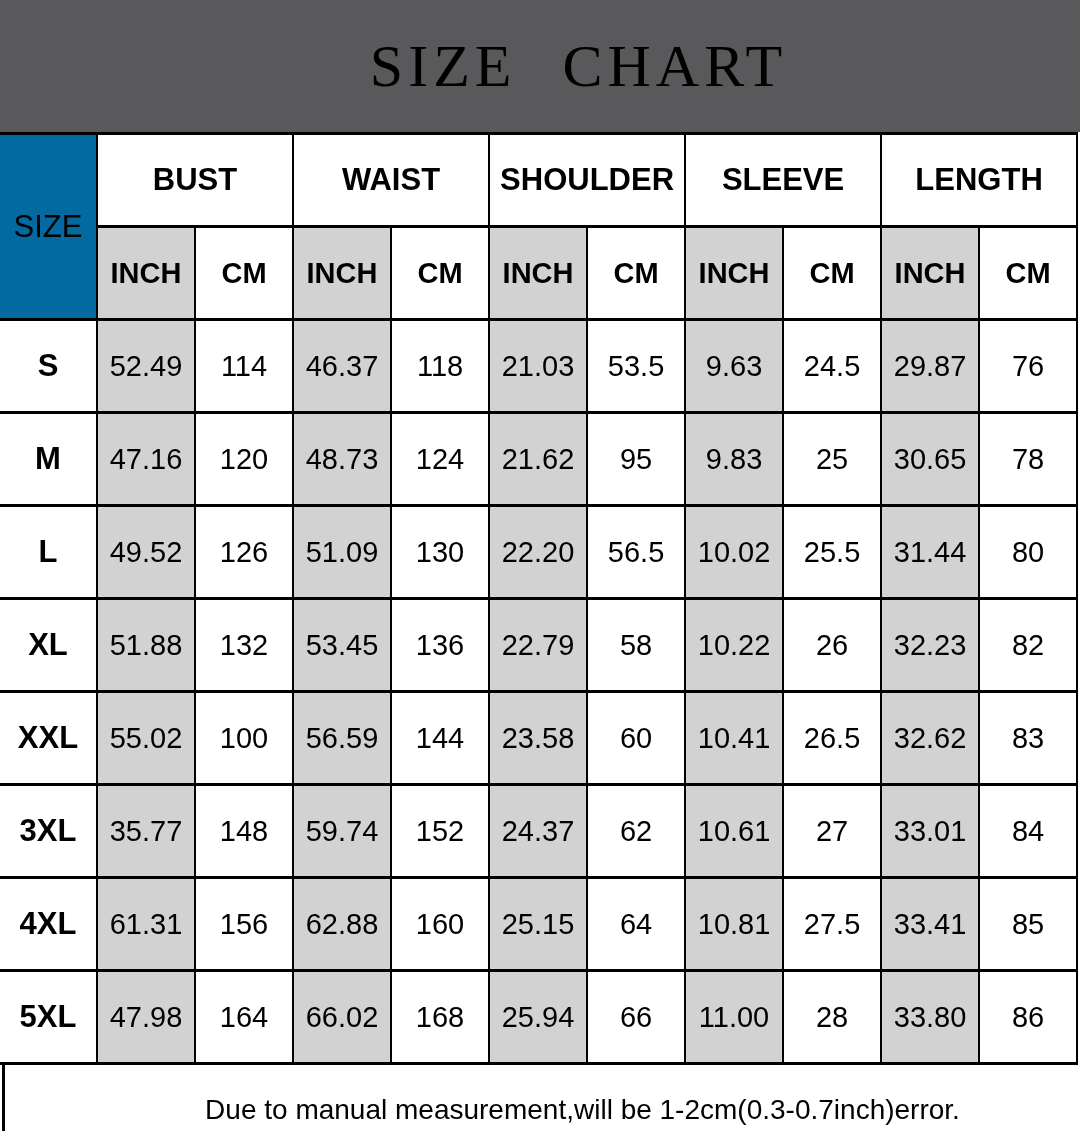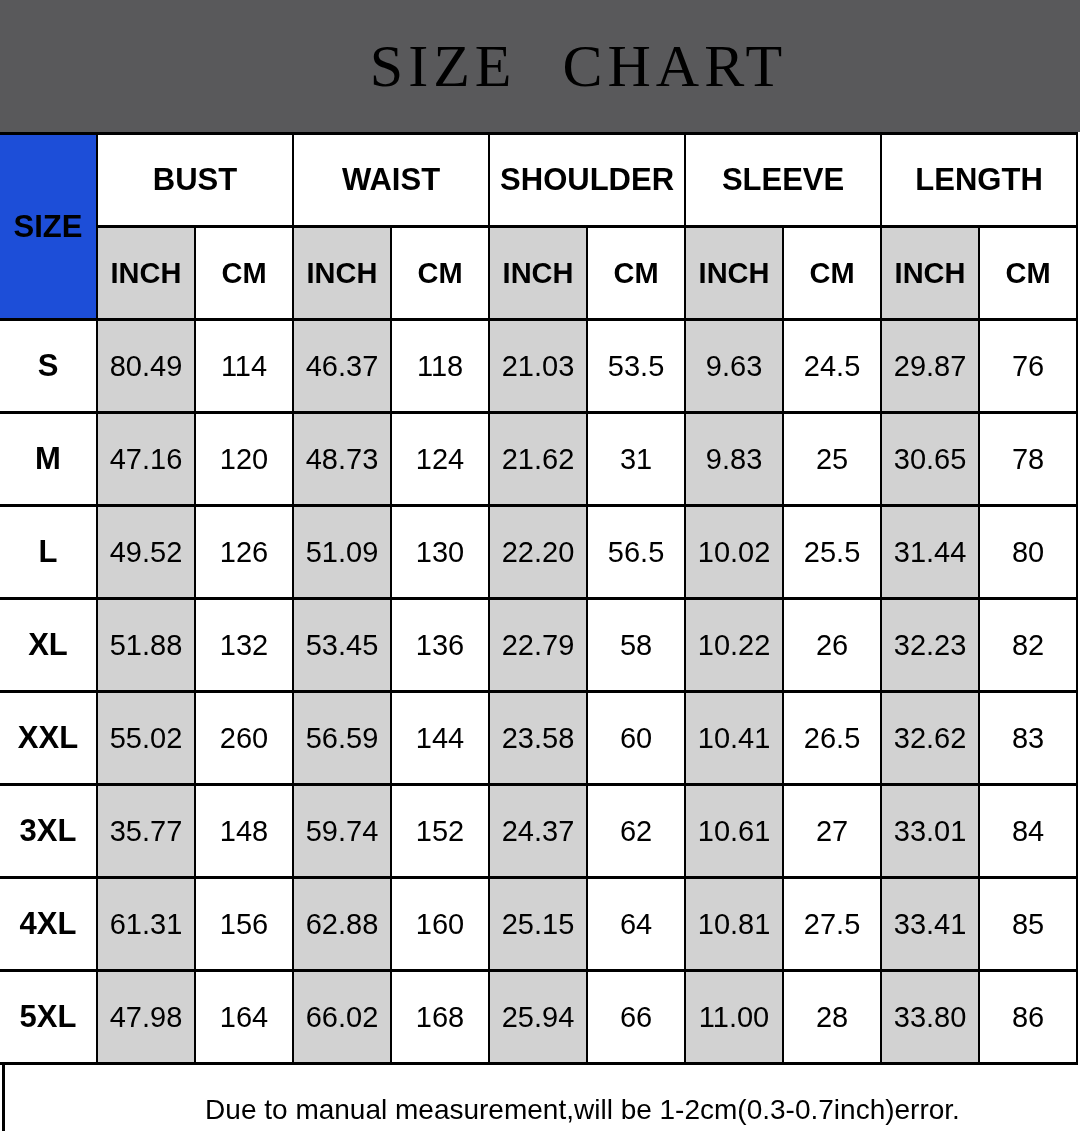--- a/index.html
+++ b/index.html
@@ -51,21 +51,21 @@
     white-space: nowrap;
   }
   .size-table tr > *:first-child { border-left: 0; }   
   .size-table tbody tr:last-child td { border-bottom-width: 3px; }
 
   .size-table thead tr { height: 93px; }
   .size-table tbody tr { height: 93px; }
 
   .gray { background: var(--inch-bg, #d2d2d2); }
 
-  .size-head  { font-size: 31px; font-weight: bold; background: #1d4ed8; }
+  .size-head  { font-size: 31px; font-weight: normal; background: #0369a1; }
   .group-head { font-size: 31px; font-weight: bold; background: #fff; margin-left: 48px; }
   .unit-head  { font-size: 29px; font-weight: bold; }
   .size-table td { font-size: 29px; font-weight: normal; }
   .size-table td.size-cell { font-size: 31px; font-weight: bold; }
 
   
   .note-box {
     width: 1071px;
     height: 89px;
     margin-left: 2px;
@@ -119,39 +119,39 @@
         <th class="unit-head">CM</th>
         <th class="unit-head gray">INCH</th>
         <th class="unit-head">CM</th>
         <th class="unit-head gray">INCH</th>
         <th class="unit-head">CM</th>
       </tr>
     </thead>
     <tbody>
         <tr>
           <td class="size-cell">S</td>
-          <td class="gray">80.49</td>
+          <td class="gray">52.49</td>
           <td>114</td>
           <td class="gray">46.37</td>
           <td>118</td>
           <td class="gray">21.03</td>
           <td>53.5</td>
           <td class="gray">9.63</td>
           <td>24.5</td>
           <td class="gray">29.87</td>
           <td>76</td>
         </tr>
         <tr>
           <td class="size-cell">M</td>
           <td class="gray">47.16</td>
           <td>120</td>
           <td class="gray">48.73</td>
           <td>124</td>
           <td class="gray">21.62</td>
-          <td>31</td>
+          <td>95</td>
           <td class="gray">9.83</td>
           <td>25</td>
           <td class="gray">30.65</td>
           <td>78</td>
         </tr>
         <tr>
           <td class="size-cell">L</td>
           <td class="gray">49.52</td>
           <td>126</td>
           <td class="gray">51.09</td>
@@ -172,21 +172,21 @@
           <td class="gray">22.79</td>
           <td>58</td>
           <td class="gray">10.22</td>
           <td>26</td>
           <td class="gray">32.23</td>
           <td>82</td>
         </tr>
         <tr>
           <td class="size-cell">XXL</td>
           <td class="gray">55.02</td>
-          <td>260</td>
+          <td>100</td>
           <td class="gray">56.59</td>
           <td>144</td>
           <td class="gray">23.58</td>
           <td>60</td>
           <td class="gray">10.41</td>
           <td>26.5</td>
           <td class="gray">32.62</td>
           <td>83</td>
         </tr>
         <tr>

